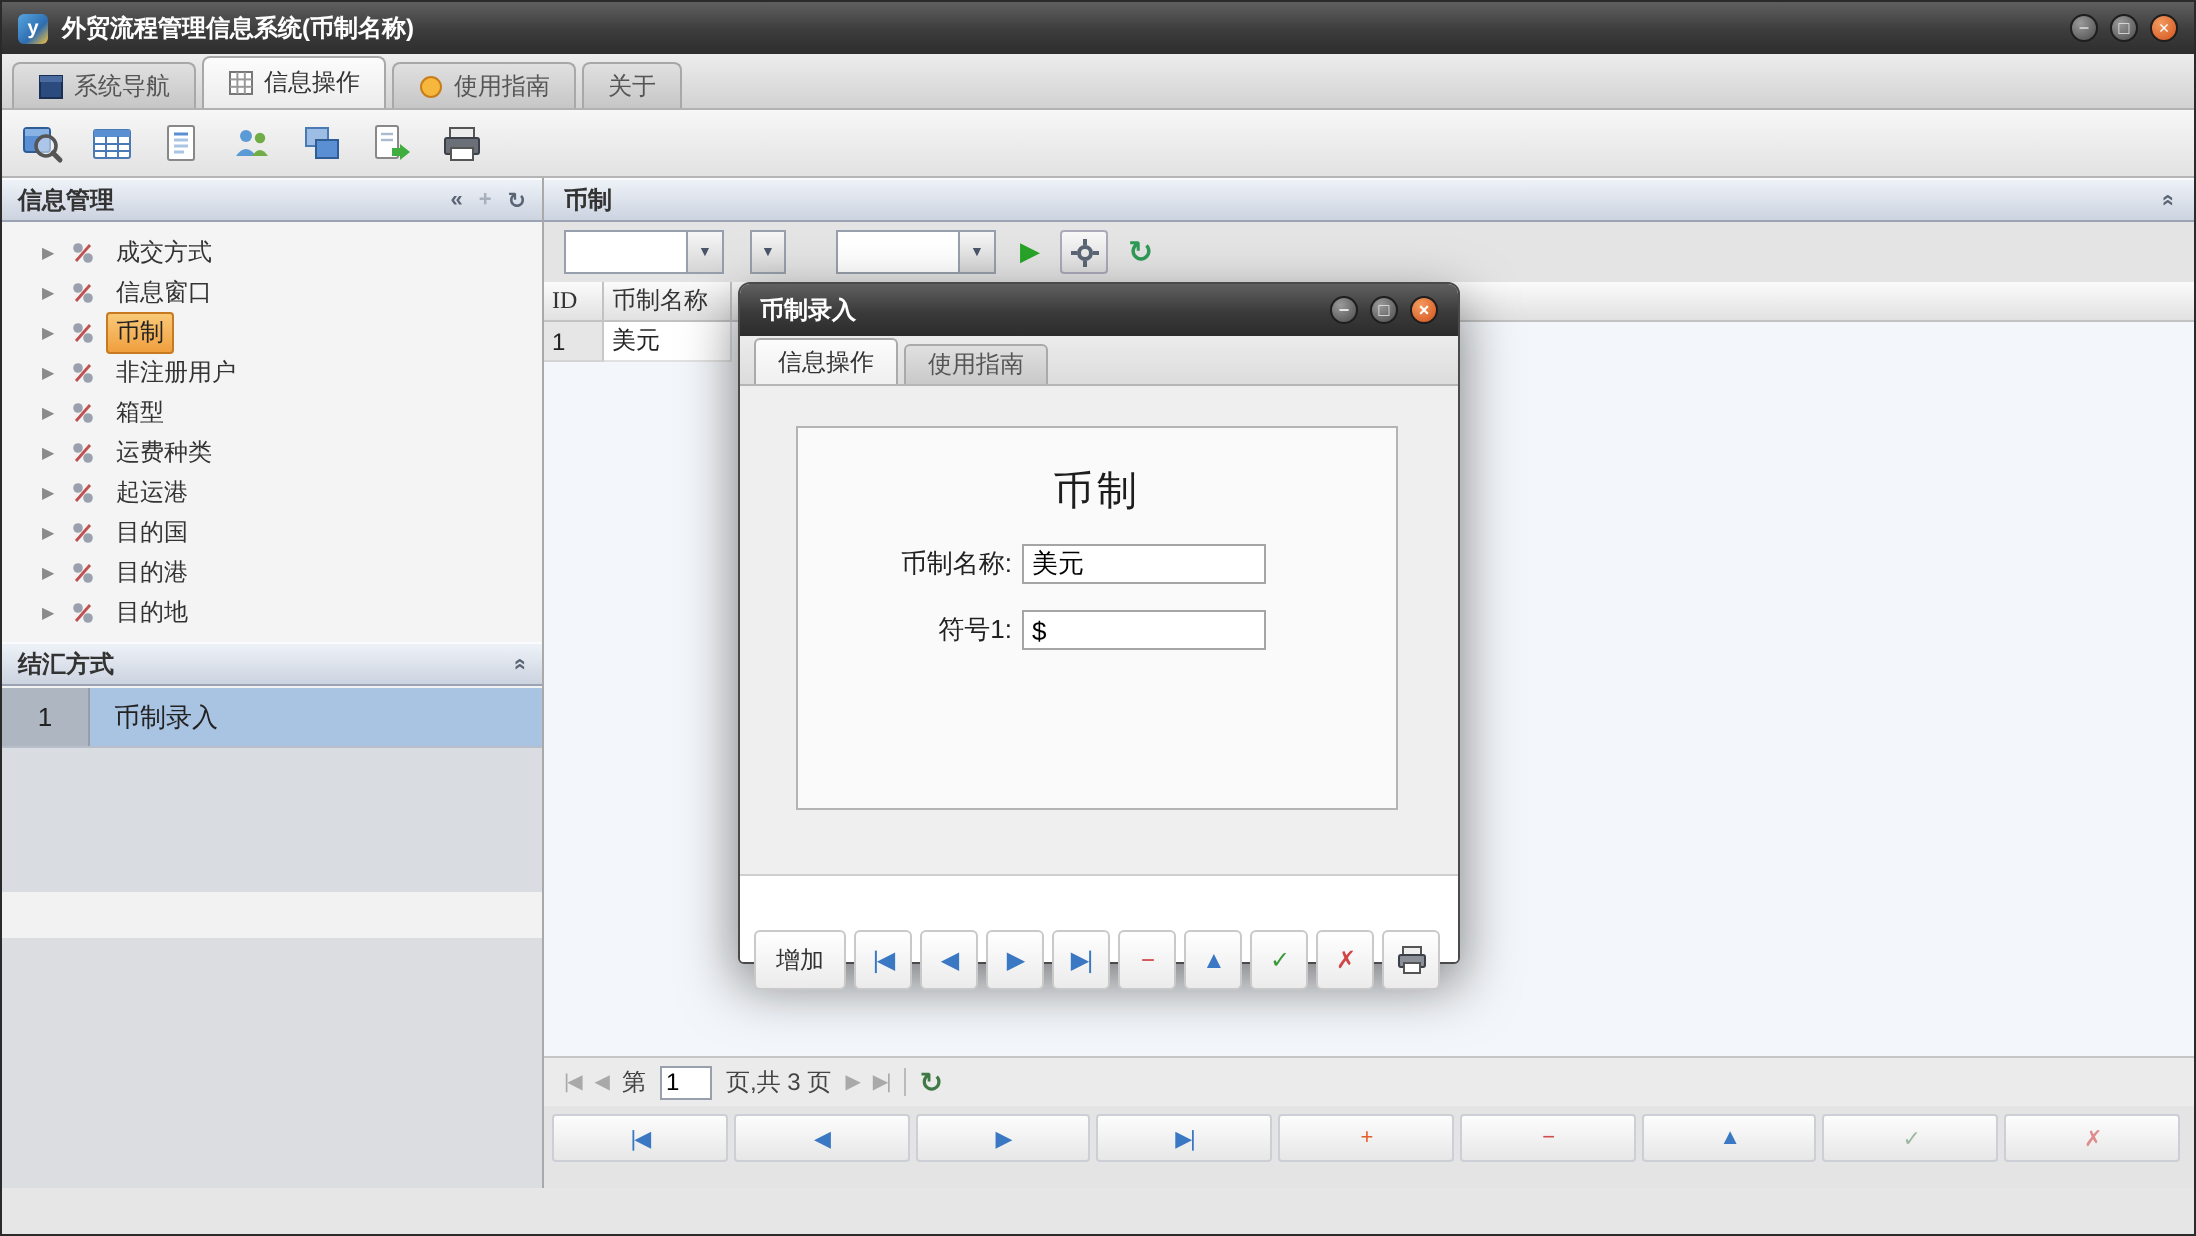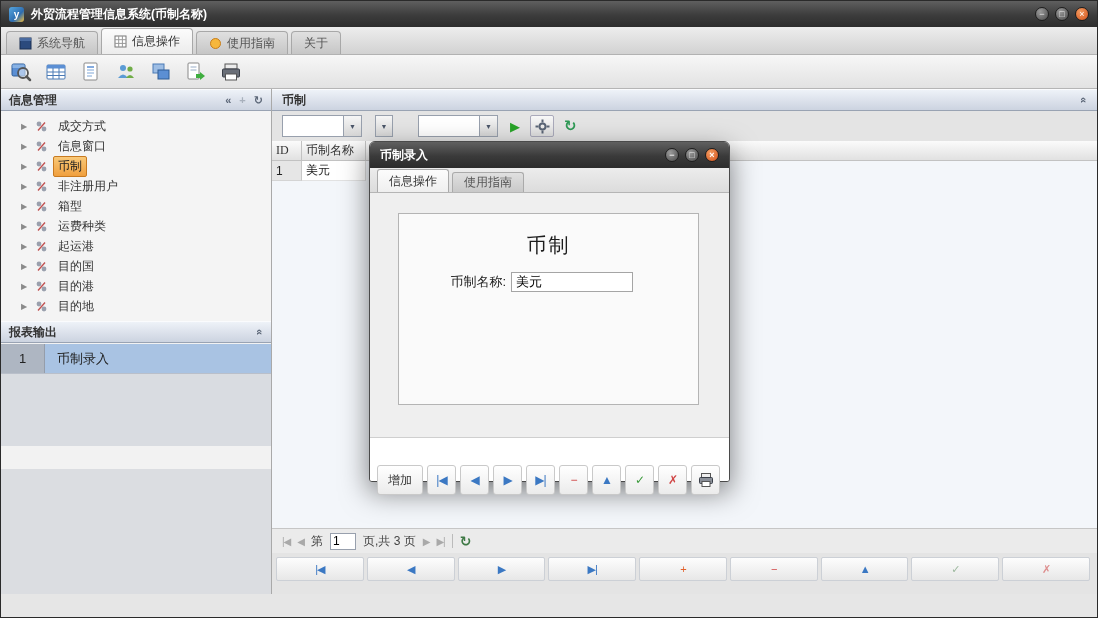--- a/index.html
+++ b/index.html
@@ -382,21 +382,21 @@
         <svg width="13" height="13">
             <circle cx="4" cy="4" r="2.4" fill="#9aa0ad"></circle>
             <circle cx="9" cy="9" r="2.4" fill="#9aa0ad"></circle>
             <line x1="10" y1="2.5" x2="3" y2="10.5" stroke="#c05050" stroke-width="1.4"></line>
           </svg>
         <span class="tree-label">目的地</span>
       </div>
     </div>
 
     <div class="panel-hdr hdr-win">
-      <span>报表输出</span>
+      <span>结汇方式</span>
       <span class="hdr-tools">
         <span class="rot90">«</span>
       </span>
     </div>
     <div class="win-body">
       <div class="win-row">
         <div class="win-row-num">1</div>
         <div class="win-row-label">币制录入</div>
       </div>
     </div>
@@ -489,20 +489,24 @@
         <span>使用指南</span>
       </div>
     </div>
     <div class="dlg-body">
       <div class="dlg-form">
         <div class="dlg-form-title">币制</div>
         <div class="dlg-fields">
           <div class="dlg-field">
             <label>币制名称:</label>
             <input value="美元" style="">
+          </div>
+          <div class="dlg-field">
+            <label>符号1:</label>
+            <input value="$" style="">
           </div>
         </div>
       </div>
     </div>
     <div class="dlg-toolbar">
       <div class="dlg-btn add">增加</div>
       <div class="dlg-btn d-blue">|◀</div>
       <div class="dlg-btn d-blue">◀</div>
       <div class="dlg-btn d-blue">▶</div>
       <div class="dlg-btn d-blue">▶|</div>

